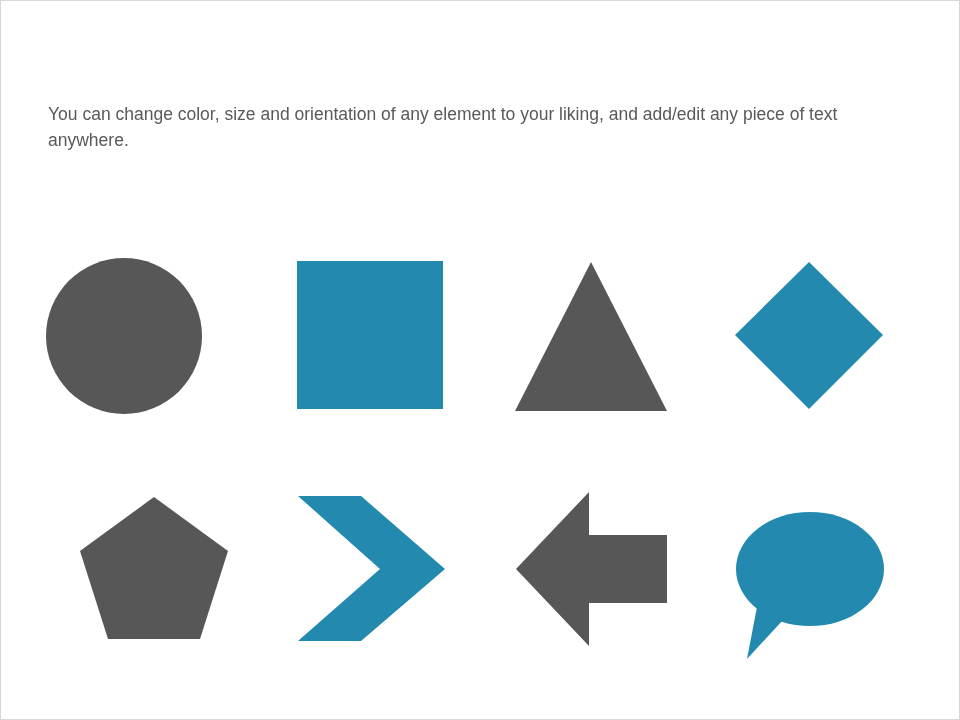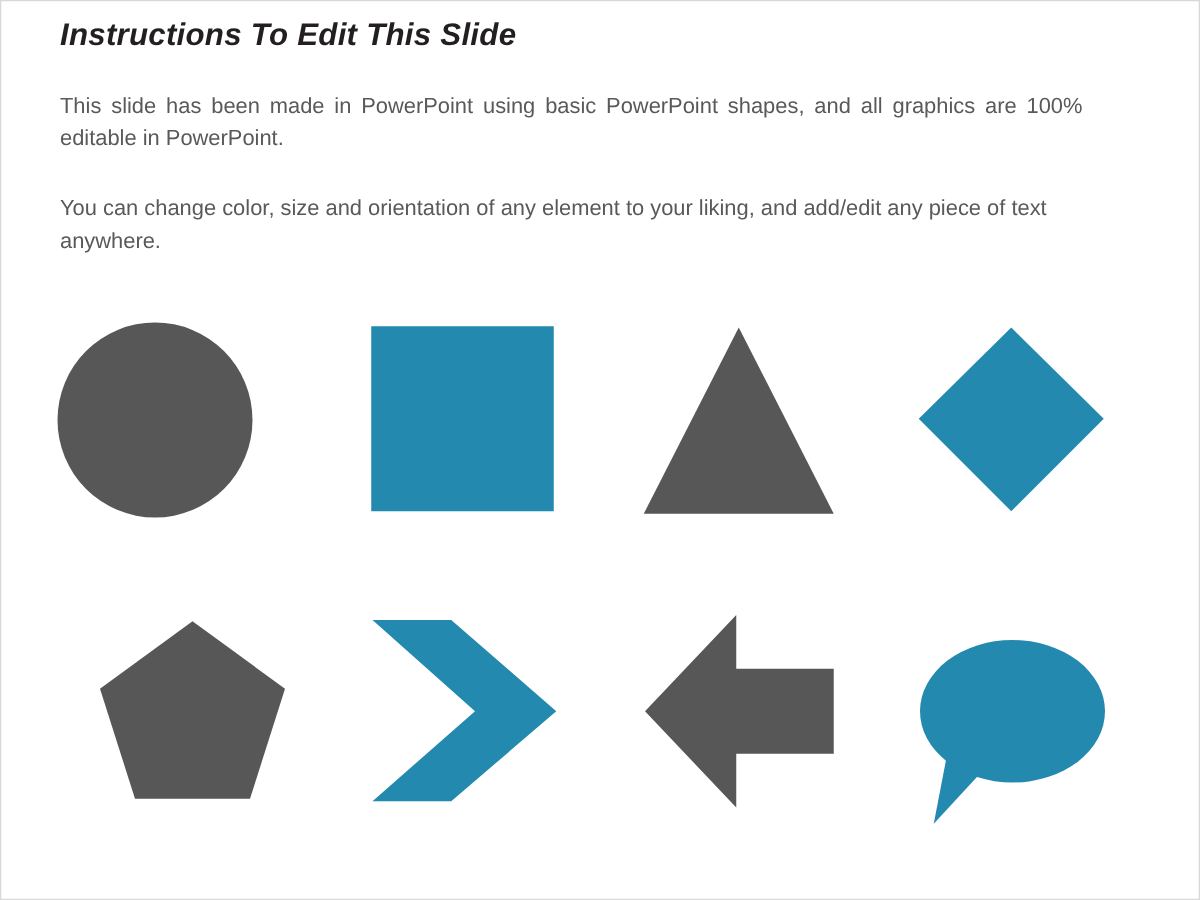--- a/index.html
+++ b/index.html
@@ -75,24 +75,22 @@
   .cell-r1c0 { left: 45px;  top: 265px; }
   .cell-r1c1 { left: 263px; top: 265px; }
   .cell-r1c2 { left: 481px; top: 265px; }
   .cell-r1c3 { left: 699px; top: 265px; }
 </style>
 </head>
 <body>
 
 <div id="slide" style="background: rgb(255, 255, 255); border-color: rgb(216, 216, 216);">
 
-  <div id="slide-title" style="color: rgb(35, 31, 32);">Instructions To Edit This Slide</div>
 
   <div id="instructions-body" style="color: rgb(89, 89, 89);">
-    <p>This slide has been made in PowerPoint using basic PowerPoint shapes, and all graphics are 100% editable in PowerPoint.</p>
     <p class="last-line">You can change color, size and orientation of any element to your liking, and add/edit any piece of text anywhere.</p>
   </div>
 
   <div class="shape-grid">
 
     <div class="shape-cell cell-r0c0">
       <svg viewBox="0 0 220 200" xmlns="http://www.w3.org/2000/svg" aria-hidden="true">
         <circle cx="78" cy="105" r="78" fill="#575757"></circle>
       </svg>
     </div>

